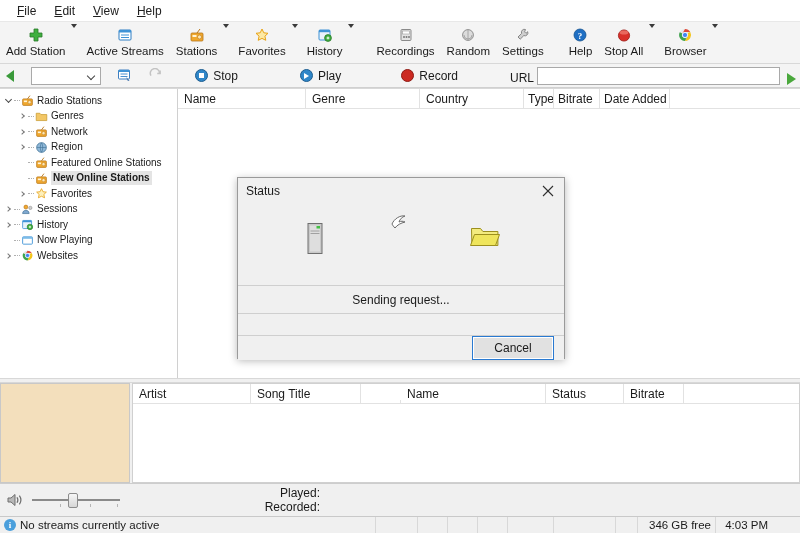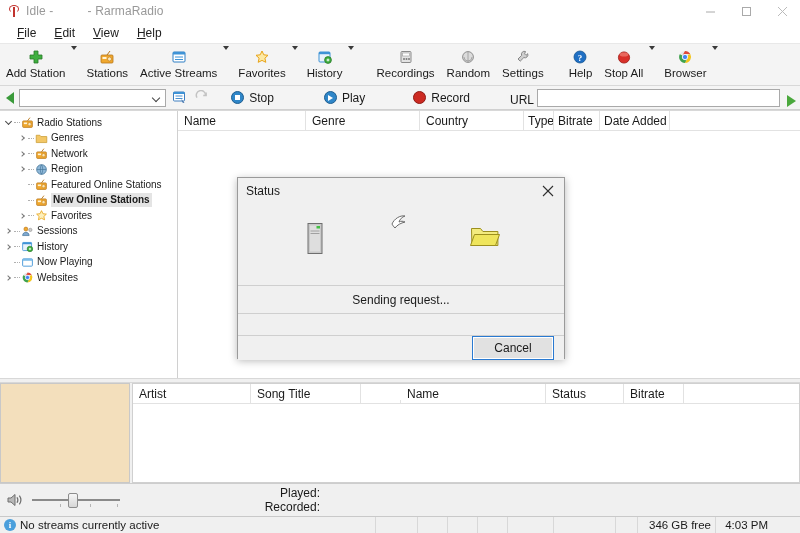--- a/index.html
+++ b/index.html
@@ -125,21 +125,21 @@
 
   
   .ctrlbar {
     flex: 0 0 24px;
     height: 24px;
     background: #f4f4f4;
     border-bottom: 1px solid #d0d0d0;
     display: flex;
     align-items: center;
     padding: 0 4px;
-    gap: 0;
+    gap: 12px;
   }
   .back-arrow {
     width: 0; height: 0;
     border-top: 6px solid transparent;
     border-bottom: 6px solid transparent;
     border-right: 8px solid #3a9a3a;
     margin: 0 5px 0 2px;
   }
   .combo {
     height: 18px;
@@ -445,45 +445,20 @@
   
   .pc-icon { position: absolute; left: 67px; top: 18px; }
   .doc-icon { position: absolute; left: 148px; top: 8px; }
   .folder-icon { position: absolute; left: 232px; top: 20px; }
 </style>
 </head>
 <body>
 
 <div id="app">
 
-  <div class="titlebar">
-    <div class="title-icon">
-      <div class="arc1"></div>
-        <div class="tower"></div>
-    </div>
-    <span class="title-text">Idle -          - RarmaRadio</span>
-    <div class="win-buttons">
-      <div class="win-btn">
-        <svg width="11" height="11" viewBox="0 0 11 11">
-            <line x1="1" y1="6" x2="10" y2="6" stroke="#aaa" stroke-width="1"></line>
-          </svg>
-      </div>
-      <div class="win-btn">
-        <svg width="11" height="11" viewBox="0 0 11 11">
-            <rect x="1.5" y="1.5" width="8" height="8" fill="none" stroke="#aaa" stroke-width="1"></rect>
-          </svg>
-      </div>
-      <div class="win-btn">
-        <svg width="11" height="11" viewBox="0 0 11 11">
-            <line x1="1" y1="1" x2="10" y2="10" stroke="#bbb" stroke-width="1"></line>
-            <line x1="10" y1="1" x2="1" y2="10" stroke="#bbb" stroke-width="1"></line>
-          </svg>
-      </div>
-    </div>
-  </div>
 
   <div class="menubar">
     <div class="menu-item"><u>F</u><span>ile</span></div>
     <div class="menu-item"><u>E</u>dit</div>
     <div class="menu-item"><u>V</u>iew</div>
     <div class="menu-item"><u>H</u>elp</div>
   </div>
 
   <div class="toolbar">
 
@@ -495,39 +470,39 @@
       </div>
       <div class="tb-label">Add Station</div>
     </div>
     <div class="tb-arrow">
         <div class="caret"></div>
       </div>
 
     <div class="tb-btn">
       <div class="tb-ico">
         <svg width="16" height="16" viewBox="0 0 16 16">
+          <rect x="2" y="3" width="12" height="10" rx="1" fill="#ffffff" stroke="#2f7fc4" stroke-width="1"></rect>
+          <rect x="2" y="3" width="12" height="2.5" fill="#3f93d6"></rect>
+          <line x1="4" y1="8" x2="12" y2="8" stroke="#3f93d6" stroke-width="1"></line>
+          <line x1="4" y1="10.5" x2="12" y2="10.5" stroke="#3f93d6" stroke-width="1"></line>
+        </svg>
+      </div>
+      <div class="tb-label">Active Streams</div>
+    </div>
+
+    <div class="tb-btn">
+      <div class="tb-ico">
+        <svg width="16" height="16" viewBox="0 0 16 16">
           <rect x="2" y="6" width="12" height="8" rx="1" fill="#f0a82e" stroke="#b8761a" stroke-width="0.8"></rect>
           <circle cx="10.5" cy="10" r="2" fill="#fde7b5" stroke="#b8761a" stroke-width="0.6"></circle>
           <rect x="3.5" y="8" width="4" height="2" fill="#fff3d6"></rect>
           <line x1="8" y1="6" x2="11" y2="2" stroke="#b8761a" stroke-width="1"></line>
         </svg>
       </div>
       <div class="tb-label">Stations</div>
-    </div>
-
-    <div class="tb-btn">
-      <div class="tb-ico">
-        <svg width="16" height="16" viewBox="0 0 16 16">
-          <rect x="2" y="3" width="12" height="10" rx="1" fill="#ffffff" stroke="#2f7fc4" stroke-width="1"></rect>
-          <rect x="2" y="3" width="12" height="2.5" fill="#3f93d6"></rect>
-          <line x1="4" y1="8" x2="12" y2="8" stroke="#3f93d6" stroke-width="1"></line>
-          <line x1="4" y1="10.5" x2="12" y2="10.5" stroke="#3f93d6" stroke-width="1"></line>
-        </svg>
-      </div>
-      <div class="tb-label">Active Streams</div>
     </div>
     <div class="tb-arrow">
         <div class="caret"></div>
       </div>
 
     <div class="tb-btn">
       <div class="tb-ico">
         <svg width="16" height="16" viewBox="0 0 16 16">
           <path d="M8 2l1.8 3.8 4.2.5-3.1 2.9.9 4.1L8 11.4 4.2 13.3l.9-4.1L2 6.3l4.2-.5z" fill="#fde9a4" stroke="#e8a317" stroke-width="1"></path>
         </svg>

